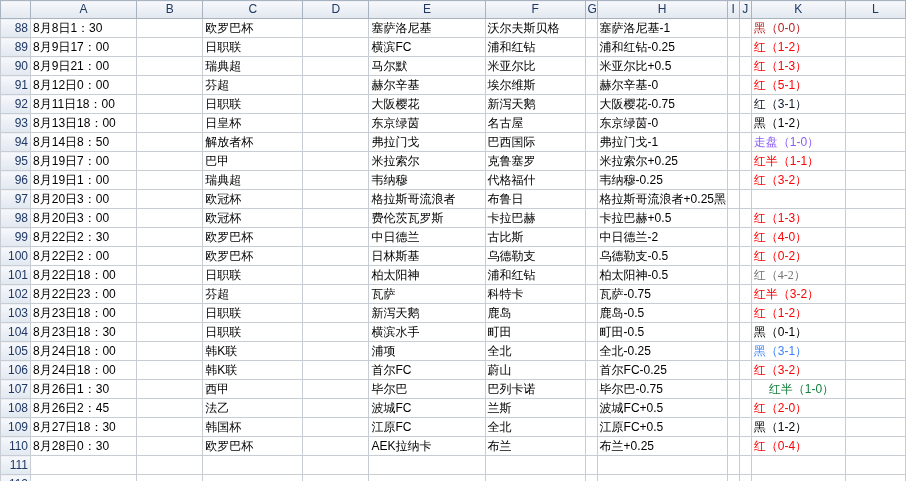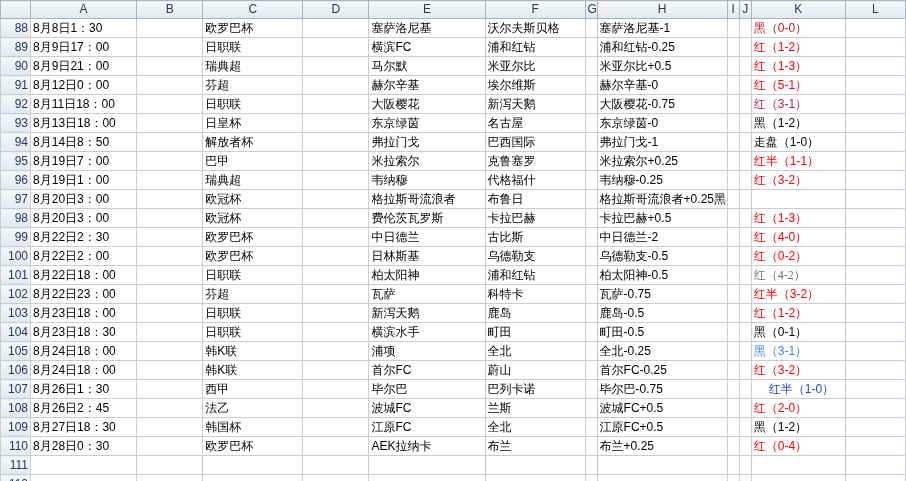--- a/index.html
+++ b/index.html
@@ -178,21 +178,21 @@
           <td class="txt">8月11日18：00</td>
           <td class="empty"></td>
           <td class="txt">日职联</td>
           <td class="empty"></td>
           <td class="txt">大阪樱花</td>
           <td class="txt">新泻天鹅</td>
           <td class="empty"></td>
           <td class="txt">大阪樱花-0.75</td>
           <td class="empty"></td>
           <td class="empty"></td>
-          <td class="red" style="color: #be185d; margin-left: 13px;">红（3-1）</td>
+          <td class="red" style="color: #0f172a; margin-left: 13px;">红（3-1）</td>
           <td class="empty"></td>
         </tr>
         <tr>
           <td class="rowhdr">93</td>
           <td class="txt">8月13日18：00</td>
           <td class="empty"></td>
           <td class="txt">日皇杯</td>
           <td class="empty"></td>
           <td class="txt">东京绿茵</td>
           <td class="txt">名古屋</td>
@@ -208,21 +208,21 @@
           <td class="txt">8月14日8：50</td>
           <td class="empty"></td>
           <td class="txt">解放者杯</td>
           <td class="empty"></td>
           <td class="txt">弗拉门戈</td>
           <td class="txt">巴西国际</td>
           <td class="empty"></td>
           <td class="txt">弗拉门戈-1</td>
           <td class="empty"></td>
           <td class="empty"></td>
-          <td class="txt" style="color: #000000;">走盘（1-0）</td>
+          <td class="txt" style="color: #8b5cf6;">走盘（1-0）</td>
           <td class="empty"></td>
         </tr>
         <tr>
           <td class="rowhdr">95</td>
           <td class="txt">8月19日7：00</td>
           <td class="empty"></td>
           <td class="txt">巴甲</td>
           <td class="empty"></td>
           <td class="txt">米拉索尔</td>
           <td class="txt">克鲁塞罗</td>
@@ -403,21 +403,21 @@
           <td class="txt">8月26日1：30</td>
           <td class="empty"></td>
           <td class="txt">西甲</td>
           <td class="empty"></td>
           <td class="txt">毕尔巴</td>
           <td class="txt">巴列卡诺</td>
           <td class="empty"></td>
           <td class="txt">毕尔巴-0.75</td>
           <td class="empty"></td>
           <td class="empty"></td>
-          <td class="red" style="color: #1d4ed8; padding-left: 17px;">红半（1-0）</td>
+          <td class="red" style="color: #15803d; padding-left: 17px;">红半（1-0）</td>
           <td class="empty"></td>
         </tr>
         <tr>
           <td class="rowhdr">108</td>
           <td class="txt">8月26日2：45</td>
           <td class="empty"></td>
           <td class="txt">法乙</td>
           <td class="empty"></td>
           <td class="txt">波城FC</td>
           <td class="txt">兰斯</td>

